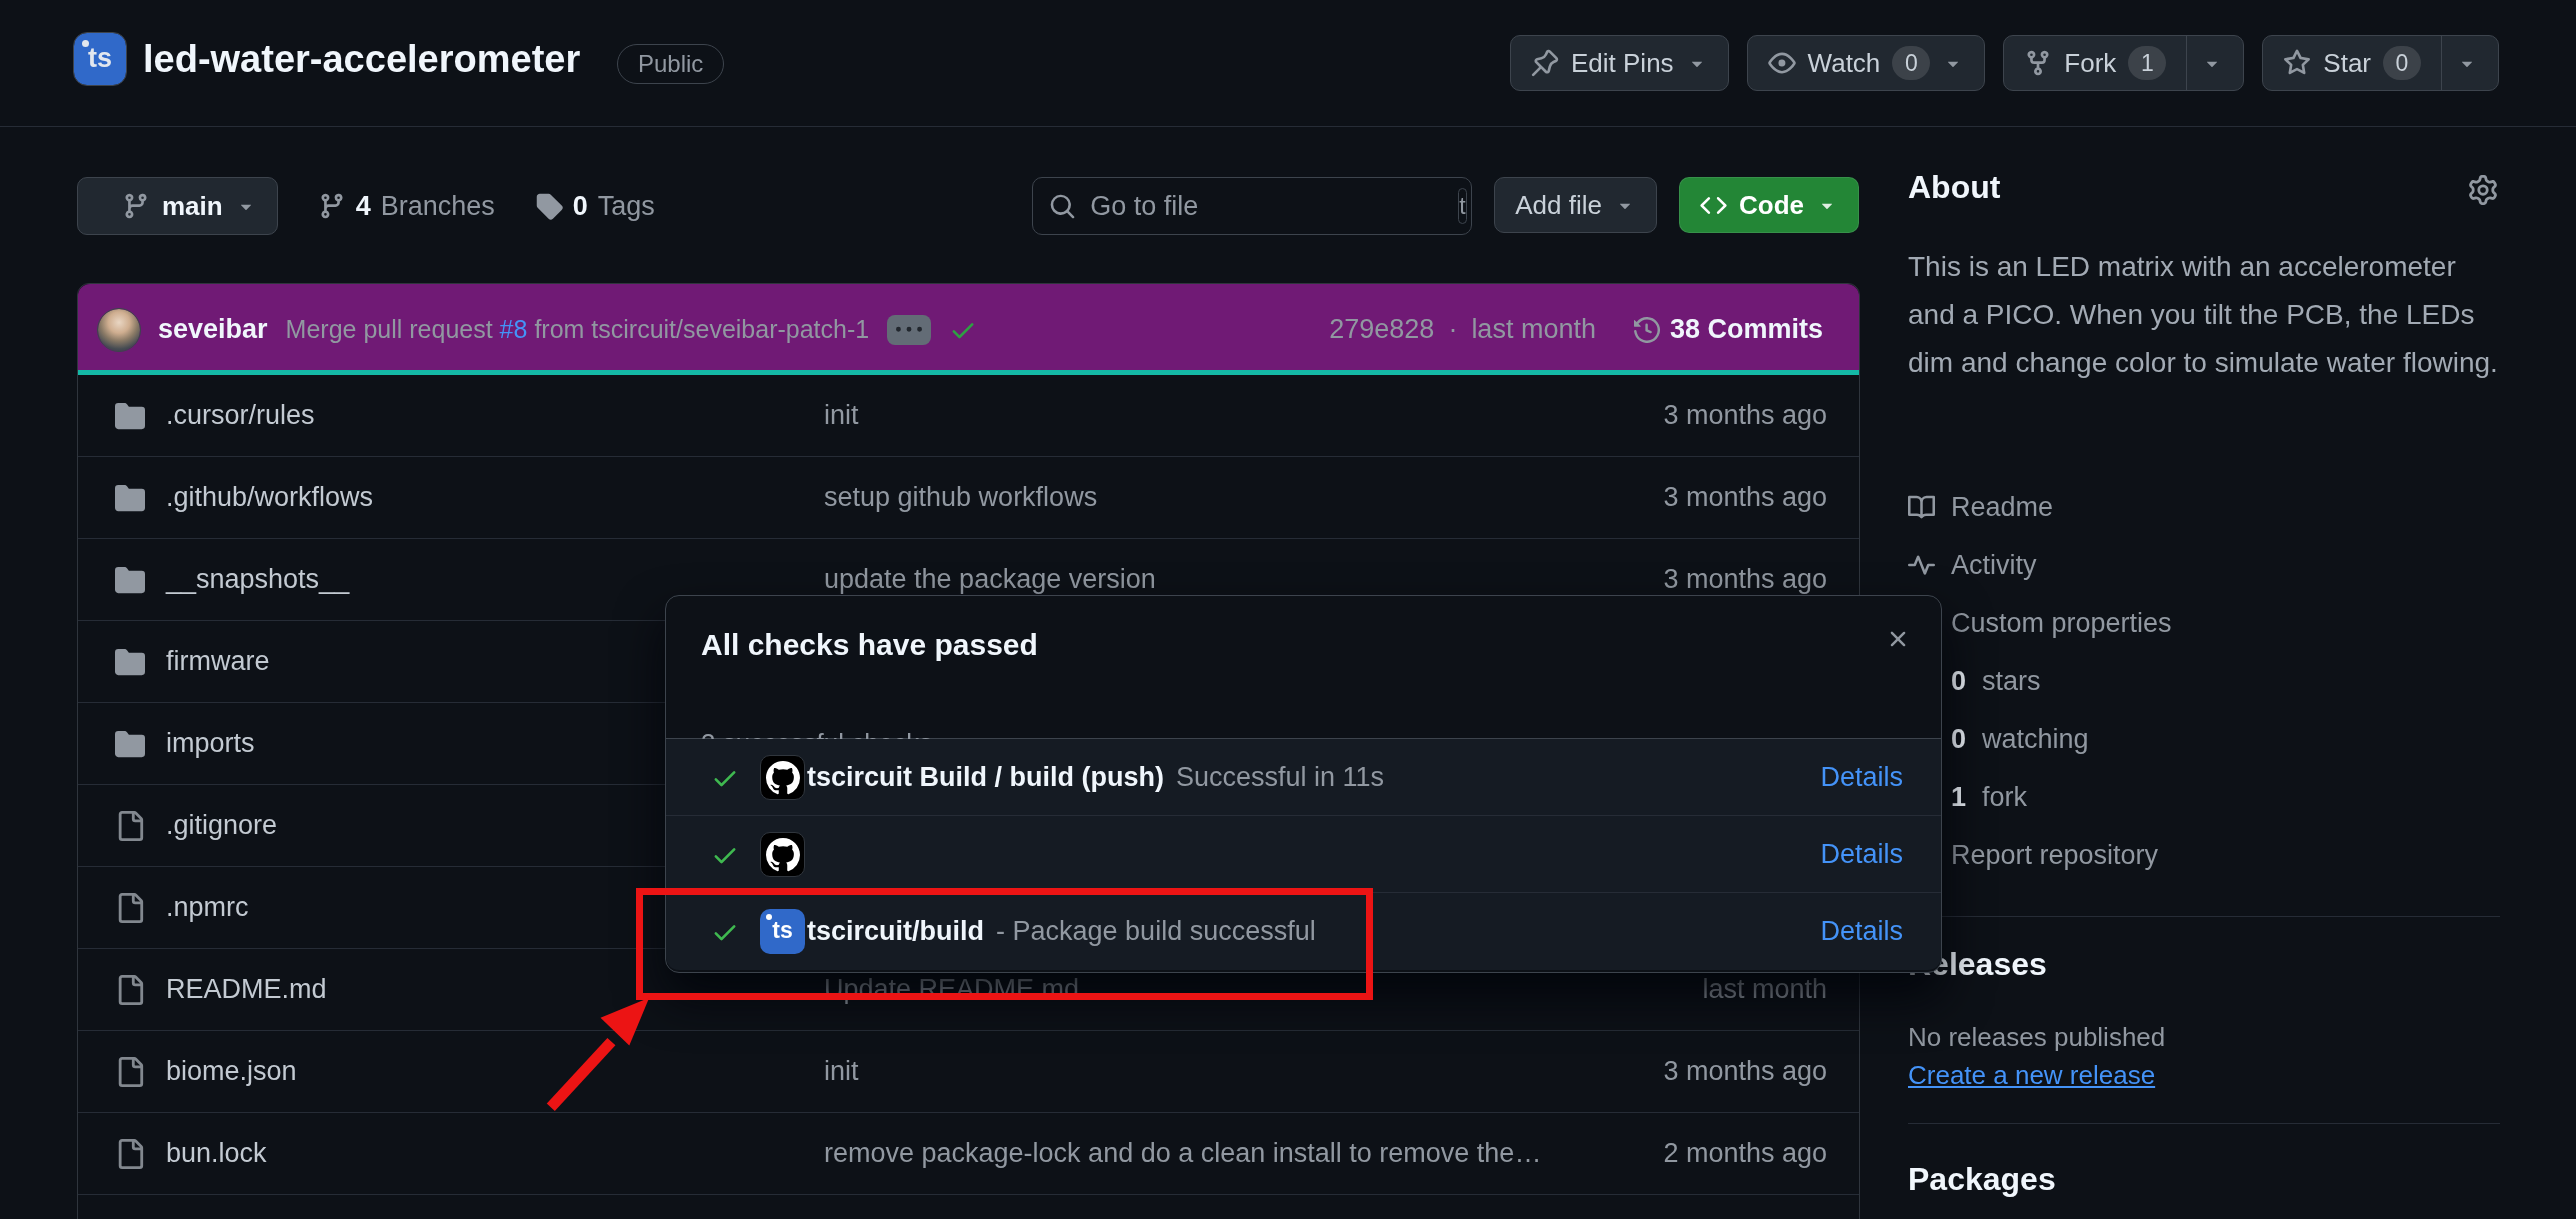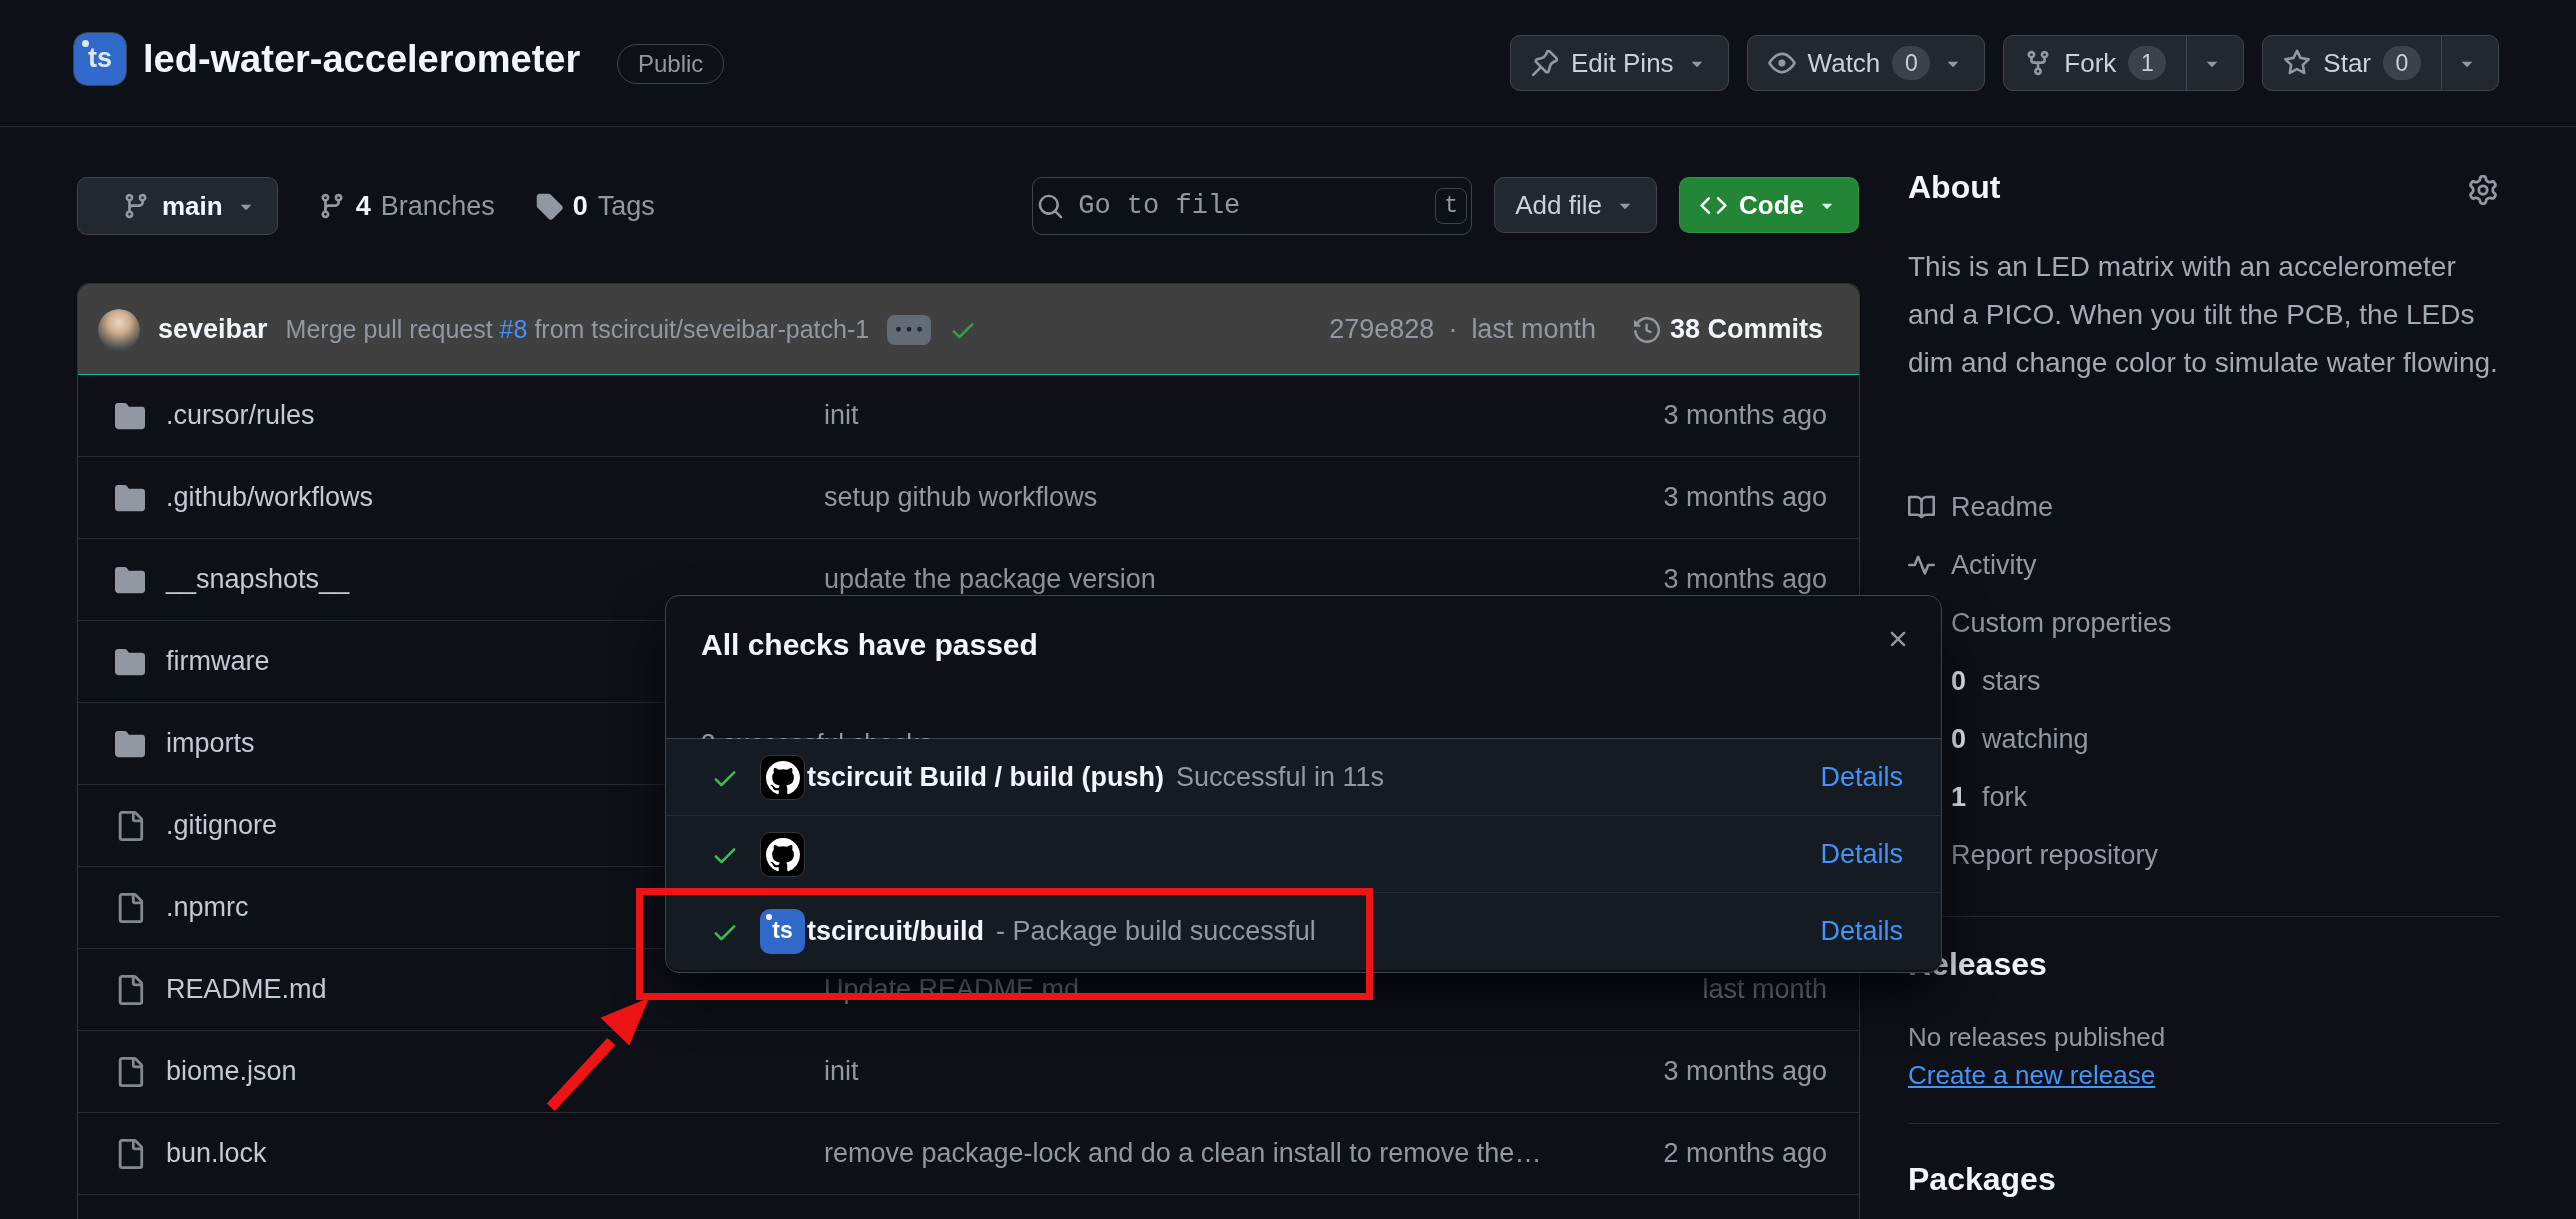--- a/index.html
+++ b/index.html
@@ -22,29 +22,29 @@
   .btn .divider { width:1px; height:56px; background:#3d444d; margin:0 2px 0 8px; }
 
   
   .toolbar { position:absolute; left:77px; top:177px; width:1782px; height:58px; }
   .tb-left { position:absolute; left:0; top:0; display:flex; align-items:center; gap:40px; height:58px; }
   .branch-btn { height:58px;padding-left:44px; }
   .branch-btn .lbl { color:#f0f6fc; font-weight:600; }
   .stat { display:flex; align-items:center; gap:10px; font-size:27px; color:#9198a1; cursor:pointer; }
   .stat b { color:#f0f6fc; font-weight:600; }
   .tb-right { position:absolute; right:0; top:0; display:flex; gap:22px; height:58px; }
-  .goto { display:flex; align-items:center; gap:14px; width:440px; height:58px; padding:0 4px; border:1px solid #3d444d; border-radius:10px; background:#0d1117;font-family:Liberation Mono, monospace; }
+  .goto { display:flex; align-items:center; gap:14px; width:440px; height:58px; padding:0 16px; border:1px solid #3d444d; border-radius:10px; background:#0d1117; }
   .goto input { flex:1; background:transparent; border:none; outline:none; font-size:27px; color:#f0f6fc; font-family:inherit; }
   .goto input::placeholder { color:#9198a1; }
   .goto .kbd { width:32px; height:36px; border:1px solid #3d444d; border-radius:8px; font-size:23px; color:#9198a1; text-align:center; line-height:34px; }
   .code-btn { background:#238636; border-color:rgba(240,246,252,.1); color:#ffffff; font-weight:600; }
 
   
   .tbl { position:absolute; left:77px; top:283px; width:1783px; height:1006px; border:1px solid #2f353d; border-radius:12px 12px 0 0; }
-  .commit-bar { position:relative; height:91px; background:#404040; border-bottom:1px solid #14b8a6; border-radius:12px 12px 0 0; }
+  .commit-bar { position:relative; height:91px; background:#701a75; border-bottom:5px solid #14b8a6; border-radius:12px 12px 0 0; }
   .cb-left { position:absolute; left:20px; top:0; height:91px; display:flex; align-items:center; gap:18px; }
   .user-avatar { width:42px; height:42px; border-radius:50%; background:radial-gradient(circle at 50% 32%, #e9d6c3 0%, #cfae90 30%, #8a7a66 52%, #454b52 75%, #30363d 100%); outline:1px solid #3d444d; }
   .cb-author { font-size:27px; font-weight:600; color:#f0f6fc; }
   .cb-msg { font-size:25px; color:#9198a1; }
   .cb-msg a { color:#4493f8; text-decoration:none; }
   .kebab-badge { width:44px; height:30px; border-radius:8px; background:#636c76; display:flex; align-items:center; justify-content:center; }
   .cb-right { position:absolute; right:36px; top:0; height:91px; display:flex; align-items:center; gap:14px; }
   .cb-sha { font-size:27px; color:#9198a1; }
   .cb-commits { display:flex; align-items:center; gap:10px; font-size:27px; font-weight:600; color:#f0f6fc; margin-left:24px; }
   .file-row { position:relative; height:82px; border-bottom:1px solid #262c36; }

